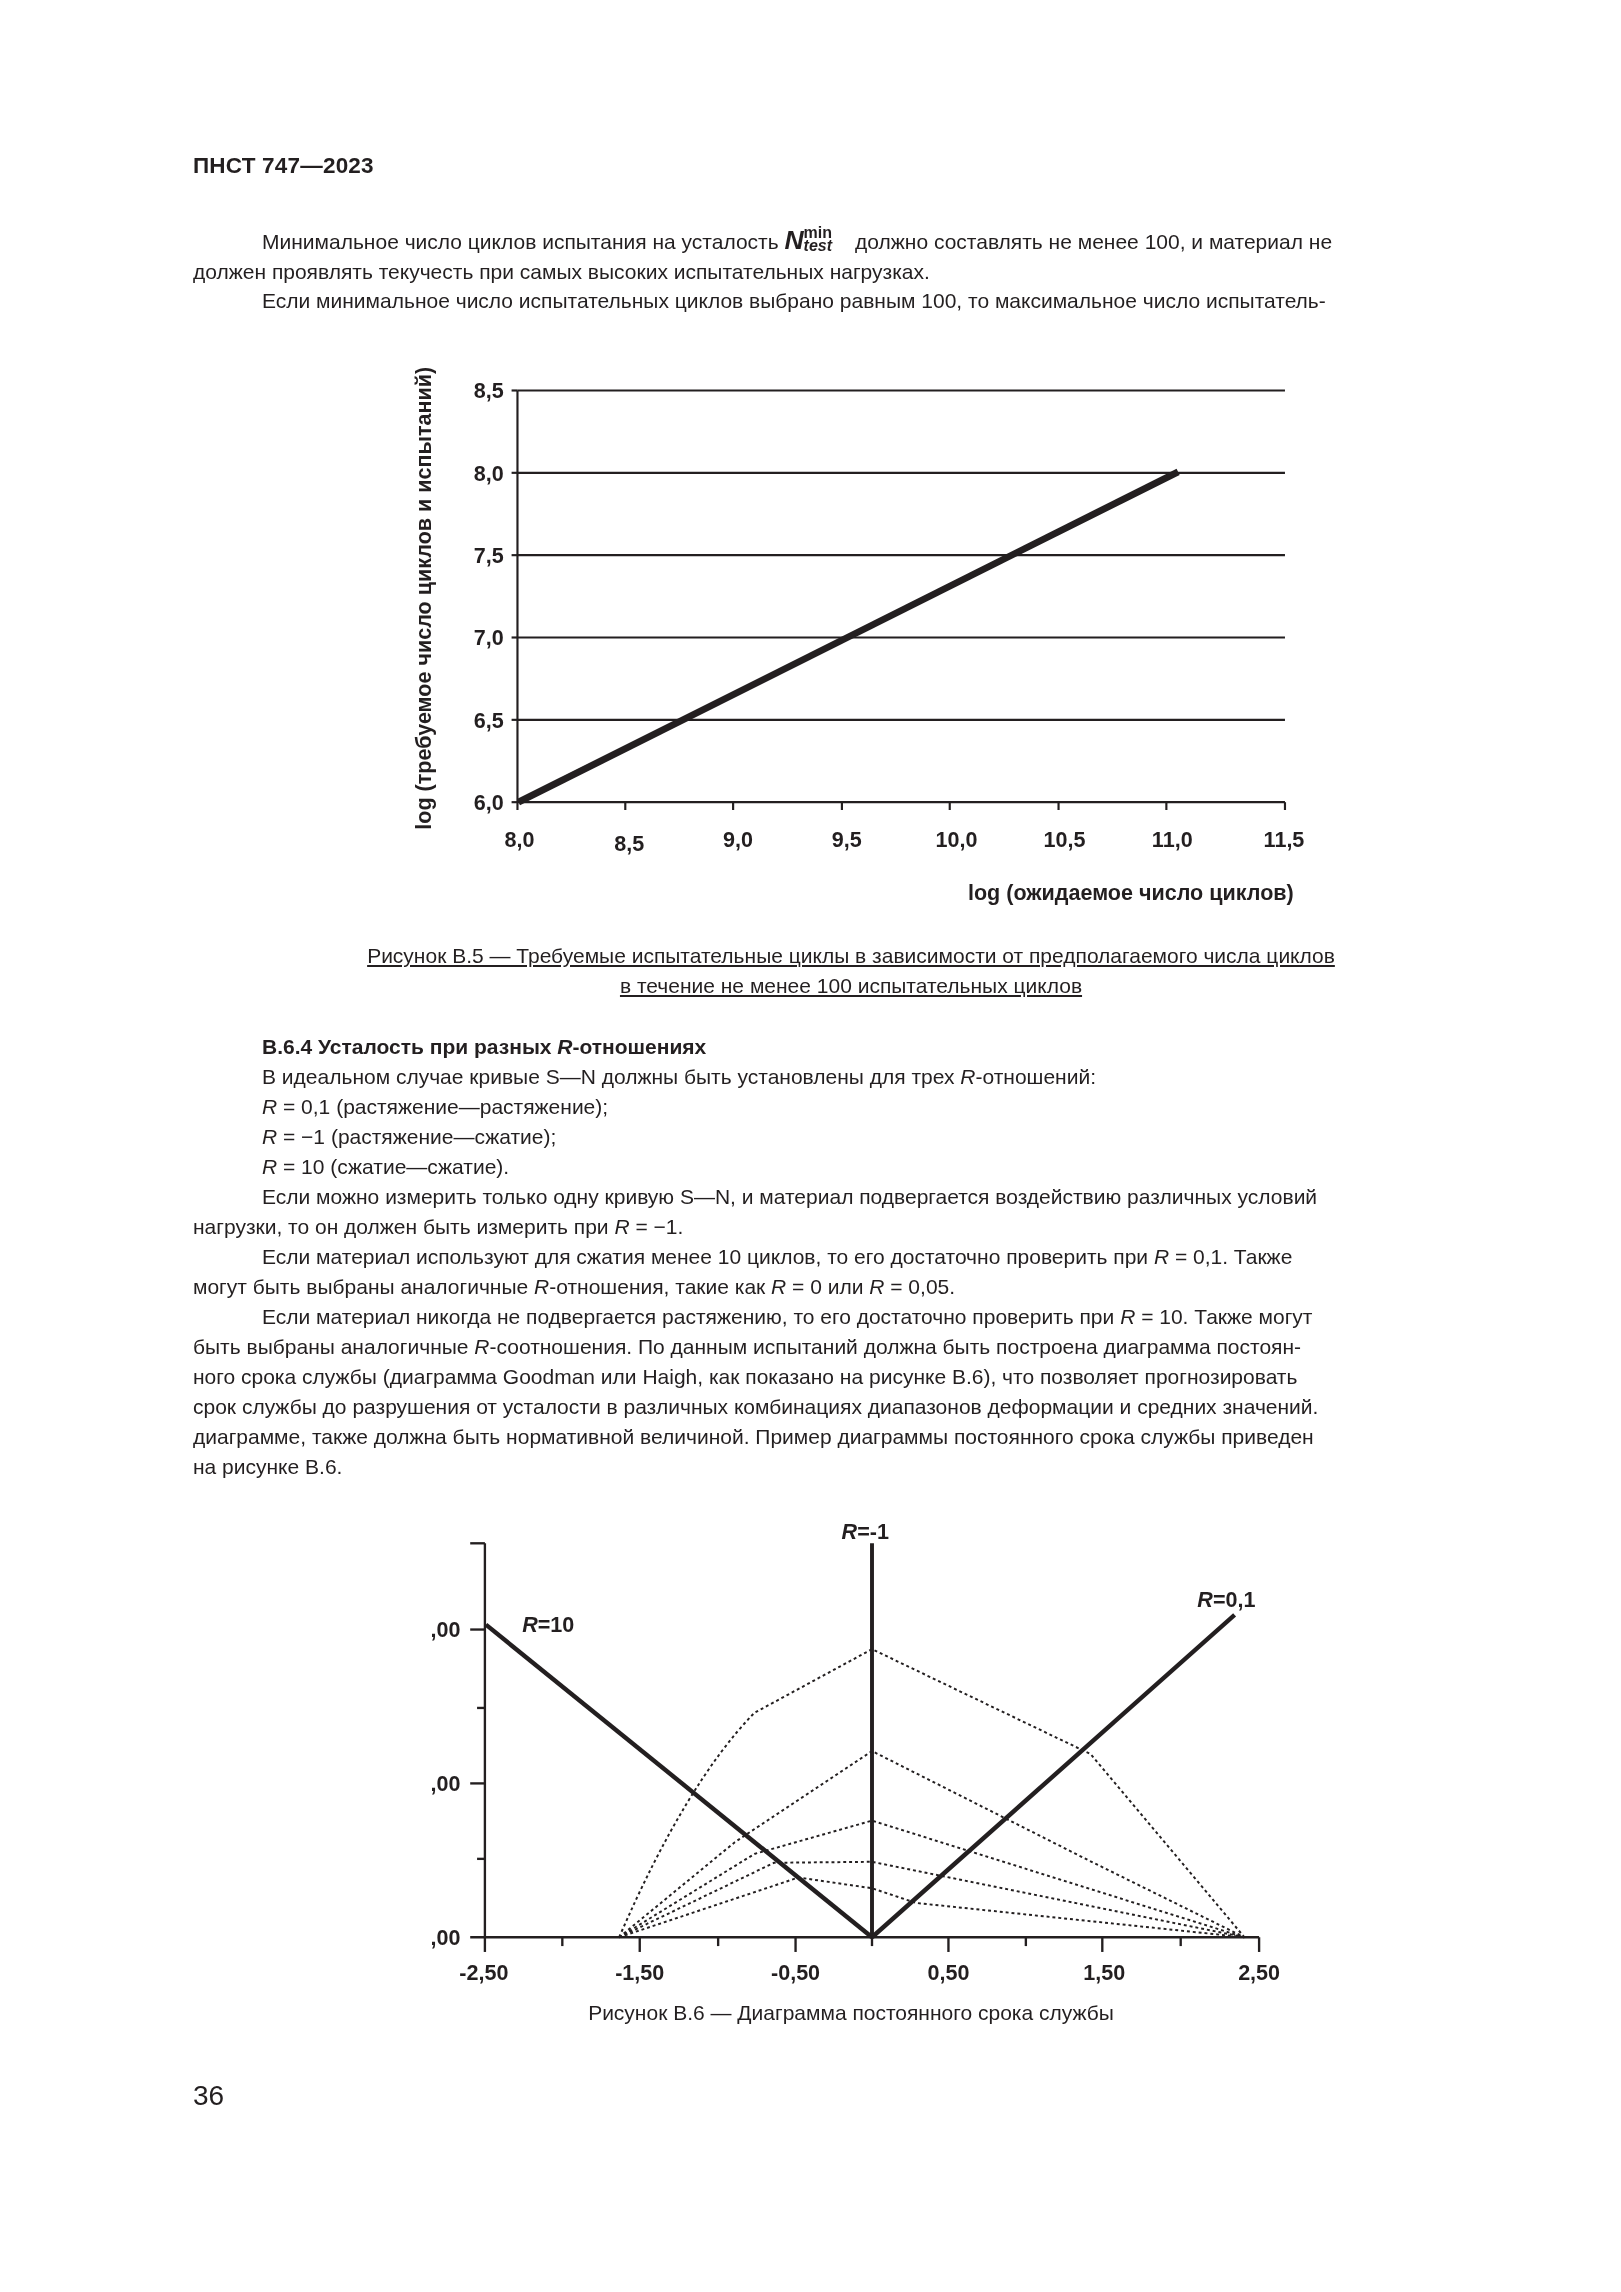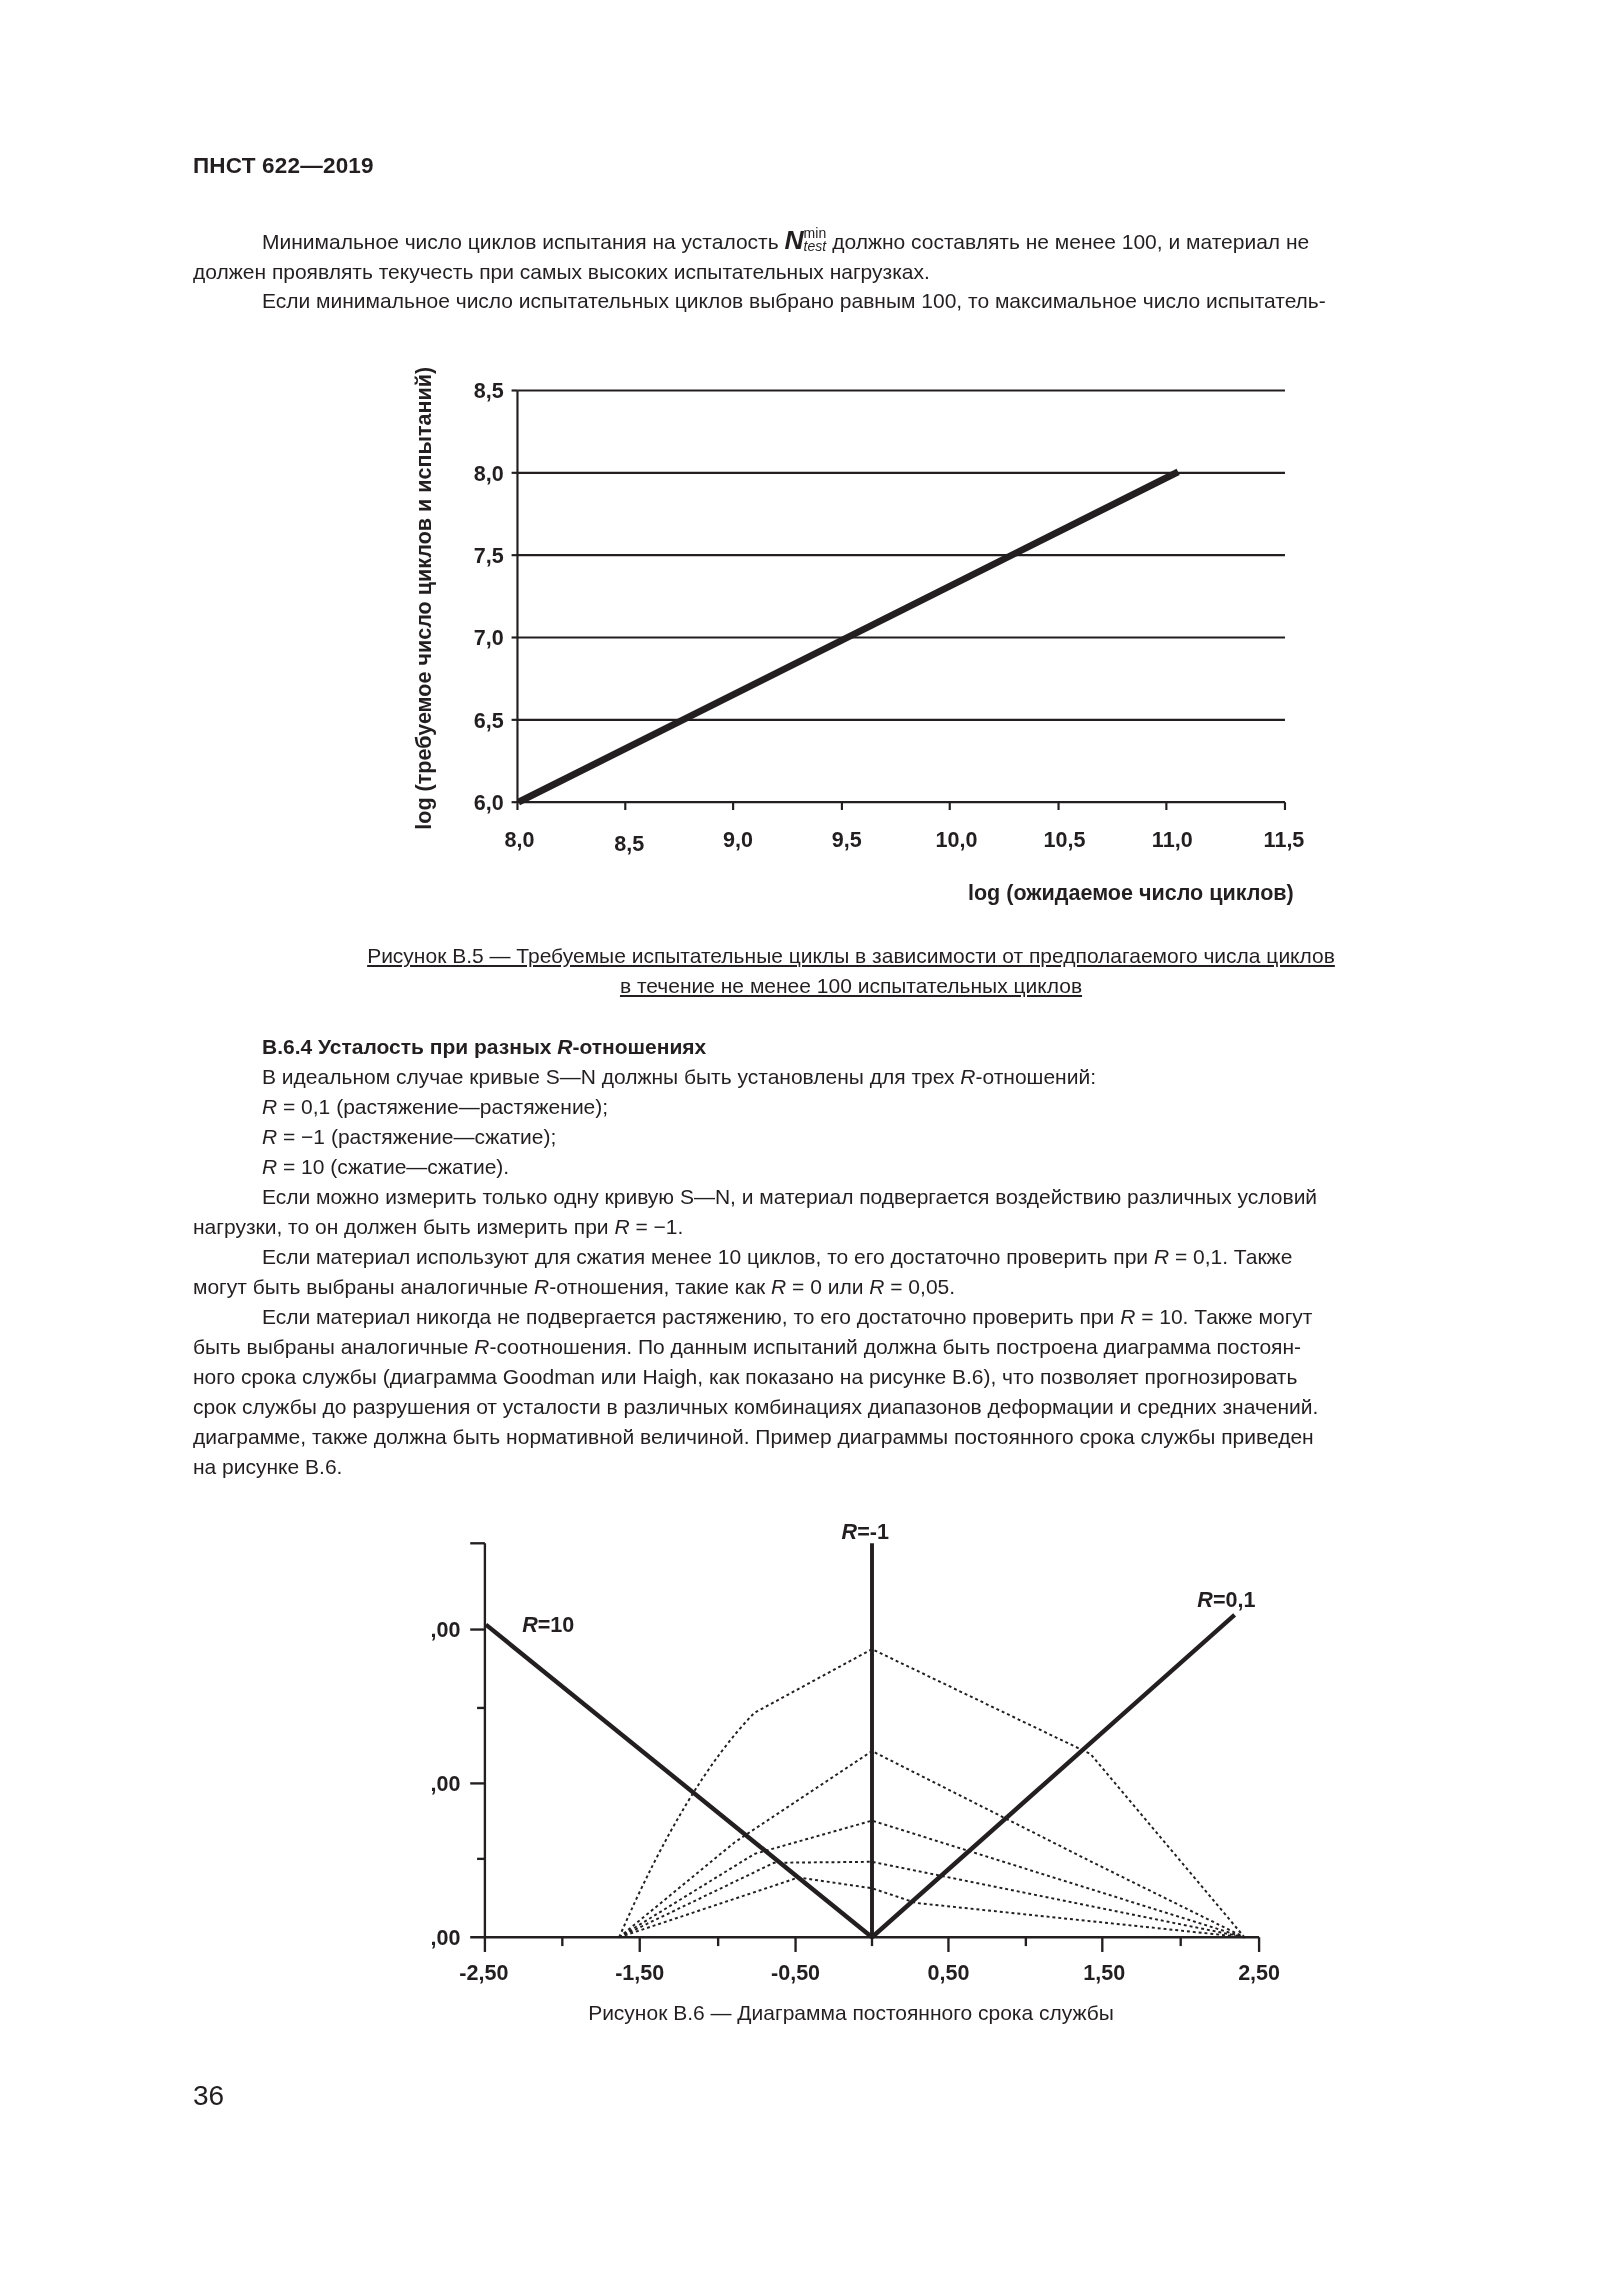--- a/index.html
+++ b/index.html
@@ -9,28 +9,28 @@
   .para { position: absolute; left: 193px; width: 1316px; font-size: 21px; line-height: 30px; text-align: justify; }
   .para .indent { display: inline-block; width: 69px; }
   .line { display: block; white-space: nowrap; }
   .i { font-style: italic; }
   .caption { position: absolute; left: 193px; width: 1316px; text-align: center; font-size: 21px; line-height: 30px; }
   .section-title { font-weight: bold; }
   .chart { position: absolute; }
   .chart text { font-family: "Liberation Sans", sans-serif; }
   .page-number { position: absolute; left: 193px; top: 2080px; font-size: 28px; }
   .nmath { font-weight: bold; font-style: italic; font-size: 26.5px; }
-  .sup-sub { display: inline-block; vertical-align: middle; line-height: 12.7px; font-size: 14px; font-weight: normal; text-align: left; margin-right: 6px; position: relative; top: -3.9px; }
+  .sup-sub { display: inline-block; vertical-align: middle; line-height: 12.7px; font-size: 16px; font-weight: bold; text-align: left; margin-right: 23px; position: relative; top: -3.9px; }
   .sup-sub span { display: block; }
   .sup-sub .sub { font-style: italic; }
 </style>
 </head>
 <body>
 
-<div class="page-header">ПНСТ 622—2019</div>
+<div class="page-header">ПНСТ 747—2023</div>
 
 <div class="para" style="top:225px;">
   <span class="line"><span class="indent"></span><span>Минимальное число циклов испытания на усталость </span><span class="nmath">N</span><span class="sup-sub"><span class="sup">min</span><span class="sub">test</span></span><span>должно составлять не менее 100, и материал не</span></span>
   <span class="line">должен проявлять текучесть при самых высоких испытательных нагрузках.</span>
 </div>
 <div class="para" style="top:286px;">
   <span class="line"><span class="indent"></span><span>Если минимальное число испытательных циклов выбрано равным 100, то максимальное число испытатель-</span></span>
 </div>
 
 <svg class="chart" style="left:392px; top:363px;" width="941" height="549" viewBox="400 370 960 560">

